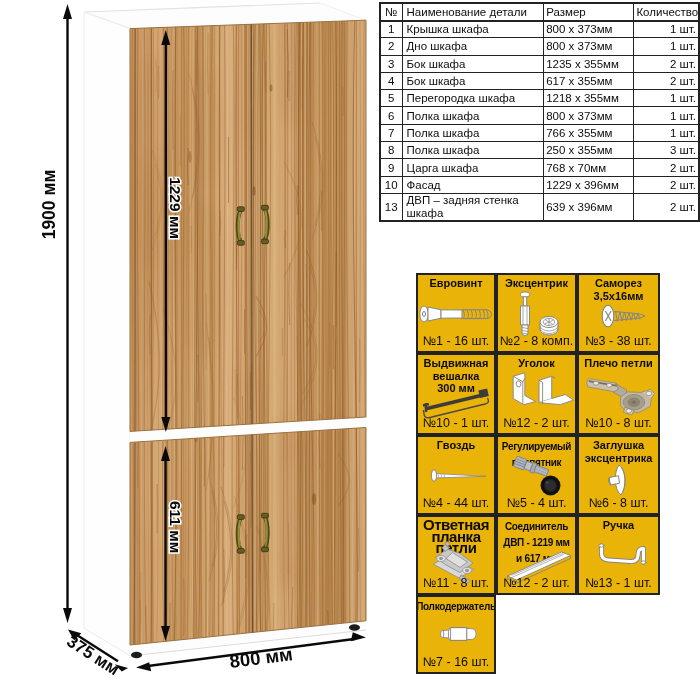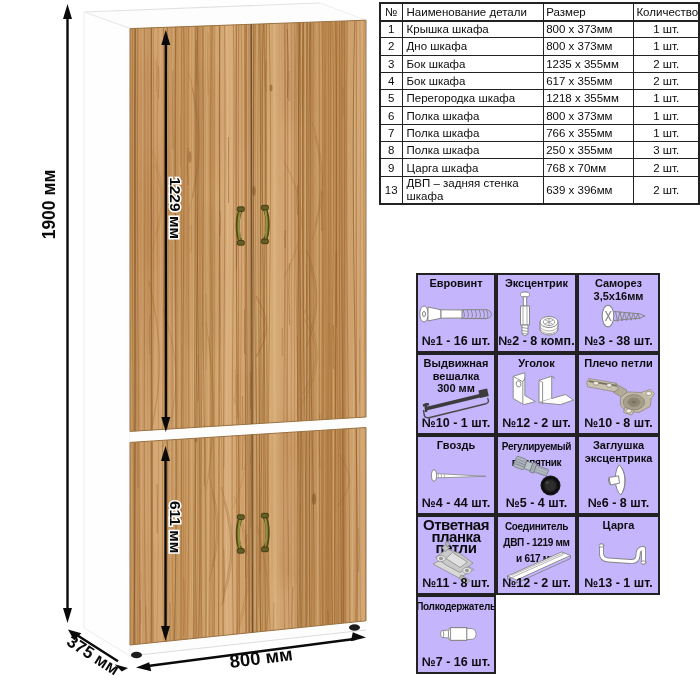--- a/index.html
+++ b/index.html
@@ -2,32 +2,32 @@
 <html><head><meta charset="utf-8"><style>
 html,body{margin:0;padding:0;background:#fff;width:700px;height:700px;overflow:hidden}
 *{box-sizing:border-box}
 body{font-family:"Liberation Sans",sans-serif;color:#111}
 #c{position:relative;width:700px;height:700px}
 #parts{position:absolute;left:379px;top:2px;border-collapse:collapse;width:321px;table-layout:fixed;font-size:11.5px;color:#0c0c0c;border:2px solid #222}
 #parts td{border:1px solid #222;padding:0 2px;overflow:hidden;white-space:nowrap}
 #parts .n{text-align:center;width:21px;padding:0}
 #parts .nm{width:135px;padding-left:4px}
 #parts .sz{width:86px;text-align:left}
-#parts .q{width:62px;text-align:center}
+#parts .q{width:62px;text-align:right}
 #parts tr{height:17.3px}
 #parts tr.hd{height:17.5px}
 #parts tr.hd td{border-bottom:2px solid #222}
 #parts tr.tall{height:28px}
 #parts tr.tall td.nm{white-space:normal;line-height:13px}
 #grid{position:absolute;left:416px;top:273px;display:grid;grid-template-columns:80px 81px 83px;grid-template-rows:80px 82px 80px 80px 79px;color:#0c0c0c}
-#grid .cell{position:relative;border:2px solid #222;background:#c4b5fd;display:flex;flex-direction:column;align-items:center;padding:2px 1px 4px;text-align:center;overflow:hidden}
+#grid .cell{position:relative;border:2px solid #222;background:#eab308;display:flex;flex-direction:column;align-items:center;padding:2px 1px 4px;text-align:center;overflow:hidden}
 #grid .t{font-weight:bold;font-size:11px;line-height:12.5px;flex:0 0 auto}
 #grid .t.s10{font-size:10px;letter-spacing:-0.3px;line-height:16px}
 #grid .t.s95{font-size:15px;letter-spacing:-0.45px;line-height:11.5px}
-#grid .q{font-weight:bold;font-size:12.5px;flex:0 0 auto;white-space:nowrap}
+#grid .q{font-weight:normal;font-size:12.5px;flex:0 0 auto;white-space:nowrap}
 #grid .ic{position:absolute;left:0;top:0;width:100%;height:100%;pointer-events:none}
 #grid .q{position:absolute;left:0;right:0;bottom:3px}
 </style></head>
 <body>
 <div id="c">
 <svg width="410" height="700" viewBox="0 0 410 700" style="position:absolute;left:0;top:0">
 <defs>
 <filter id="gblur" x="-5%" y="-5%" width="110%" height="110%">
           <feGaussianBlur stdDeviation="0.28"></feGaussianBlur>
         </filter>
@@ -456,20 +456,26 @@
           <td class="nm">Полка шкафа</td>
           <td class="sz">250 х 355мм</td>
           <td class="q">3 шт.</td>
         </tr>
 <tr>
           <td class="n">9</td>
           <td class="nm">Царга шкафа</td>
           <td class="sz">768 х 70мм</td>
           <td class="q">2 шт.</td>
         </tr>
+<tr>
+          <td class="n">10</td>
+          <td class="nm">Фасад</td>
+          <td class="sz">1229 х 396мм</td>
+          <td class="q">2 шт.</td>
+        </tr>
 <tr class="tall">
           <td class="n">13</td>
           <td class="nm">ДВП – задняя стенка шкафа</td>
           <td class="sz">639 х 396мм</td>
           <td class="q">2 шт.</td>
         </tr>
 </tbody>
     </table>
 
 <div id="grid">
@@ -638,21 +644,21 @@
           <g stroke="#858585" stroke-width="0.9" fill="#fff">
 <path d="M9 59 L63 35 L72 38.5 L18 63 Z"></path>
 <path d="M9 59 L9 62 L18 66 L18 63 M72 38.5 L72 41.5 L18 66" fill="none"></path>
 <path d="M13 58.5 L66 35.5" fill="none" stroke-width="0.6"></path>
 <path d="M11 61.5 L65 37.5" fill="none" stroke-width="0.6"></path>
 </g>
         </svg>
         <div class="q">№12 - 2 шт.</div>
       </div>
 <div class="cell">
-        <div class="t">Царга</div>
+        <div class="t">Ручка</div>
         <svg class="ic" viewBox="0 0 76 76" preserveAspectRatio="xMidYMid meet">
           <g fill="none" stroke-linecap="round" stroke-linejoin="round">
 <path d="M21 29 L21 36.5 Q21 42.5 28 43 L50 44.5 Q57 45 57.5 38.5 L57.7 36 Q58.2 31.5 63 31.5 L63 45" stroke="#858585" stroke-width="5"></path>
 <path d="M21 29 L21 36.5 Q21 42.5 28 43 L50 44.5 Q57 45 57.5 38.5 L57.7 36 Q58.2 31.5 63 31.5 L63 45" stroke="#fff" stroke-width="3.2"></path>
 <ellipse cx="21" cy="28.5" rx="2.6" ry="1.6" fill="#fff" stroke="#858585" stroke-width="0.9"></ellipse>
 <ellipse cx="63" cy="45.5" rx="2.6" ry="1.6" fill="#fff" stroke="#858585" stroke-width="0.9"></ellipse>
 </g>
         </svg>
         <div class="q">№13 - 1 шт.</div>
       </div>

